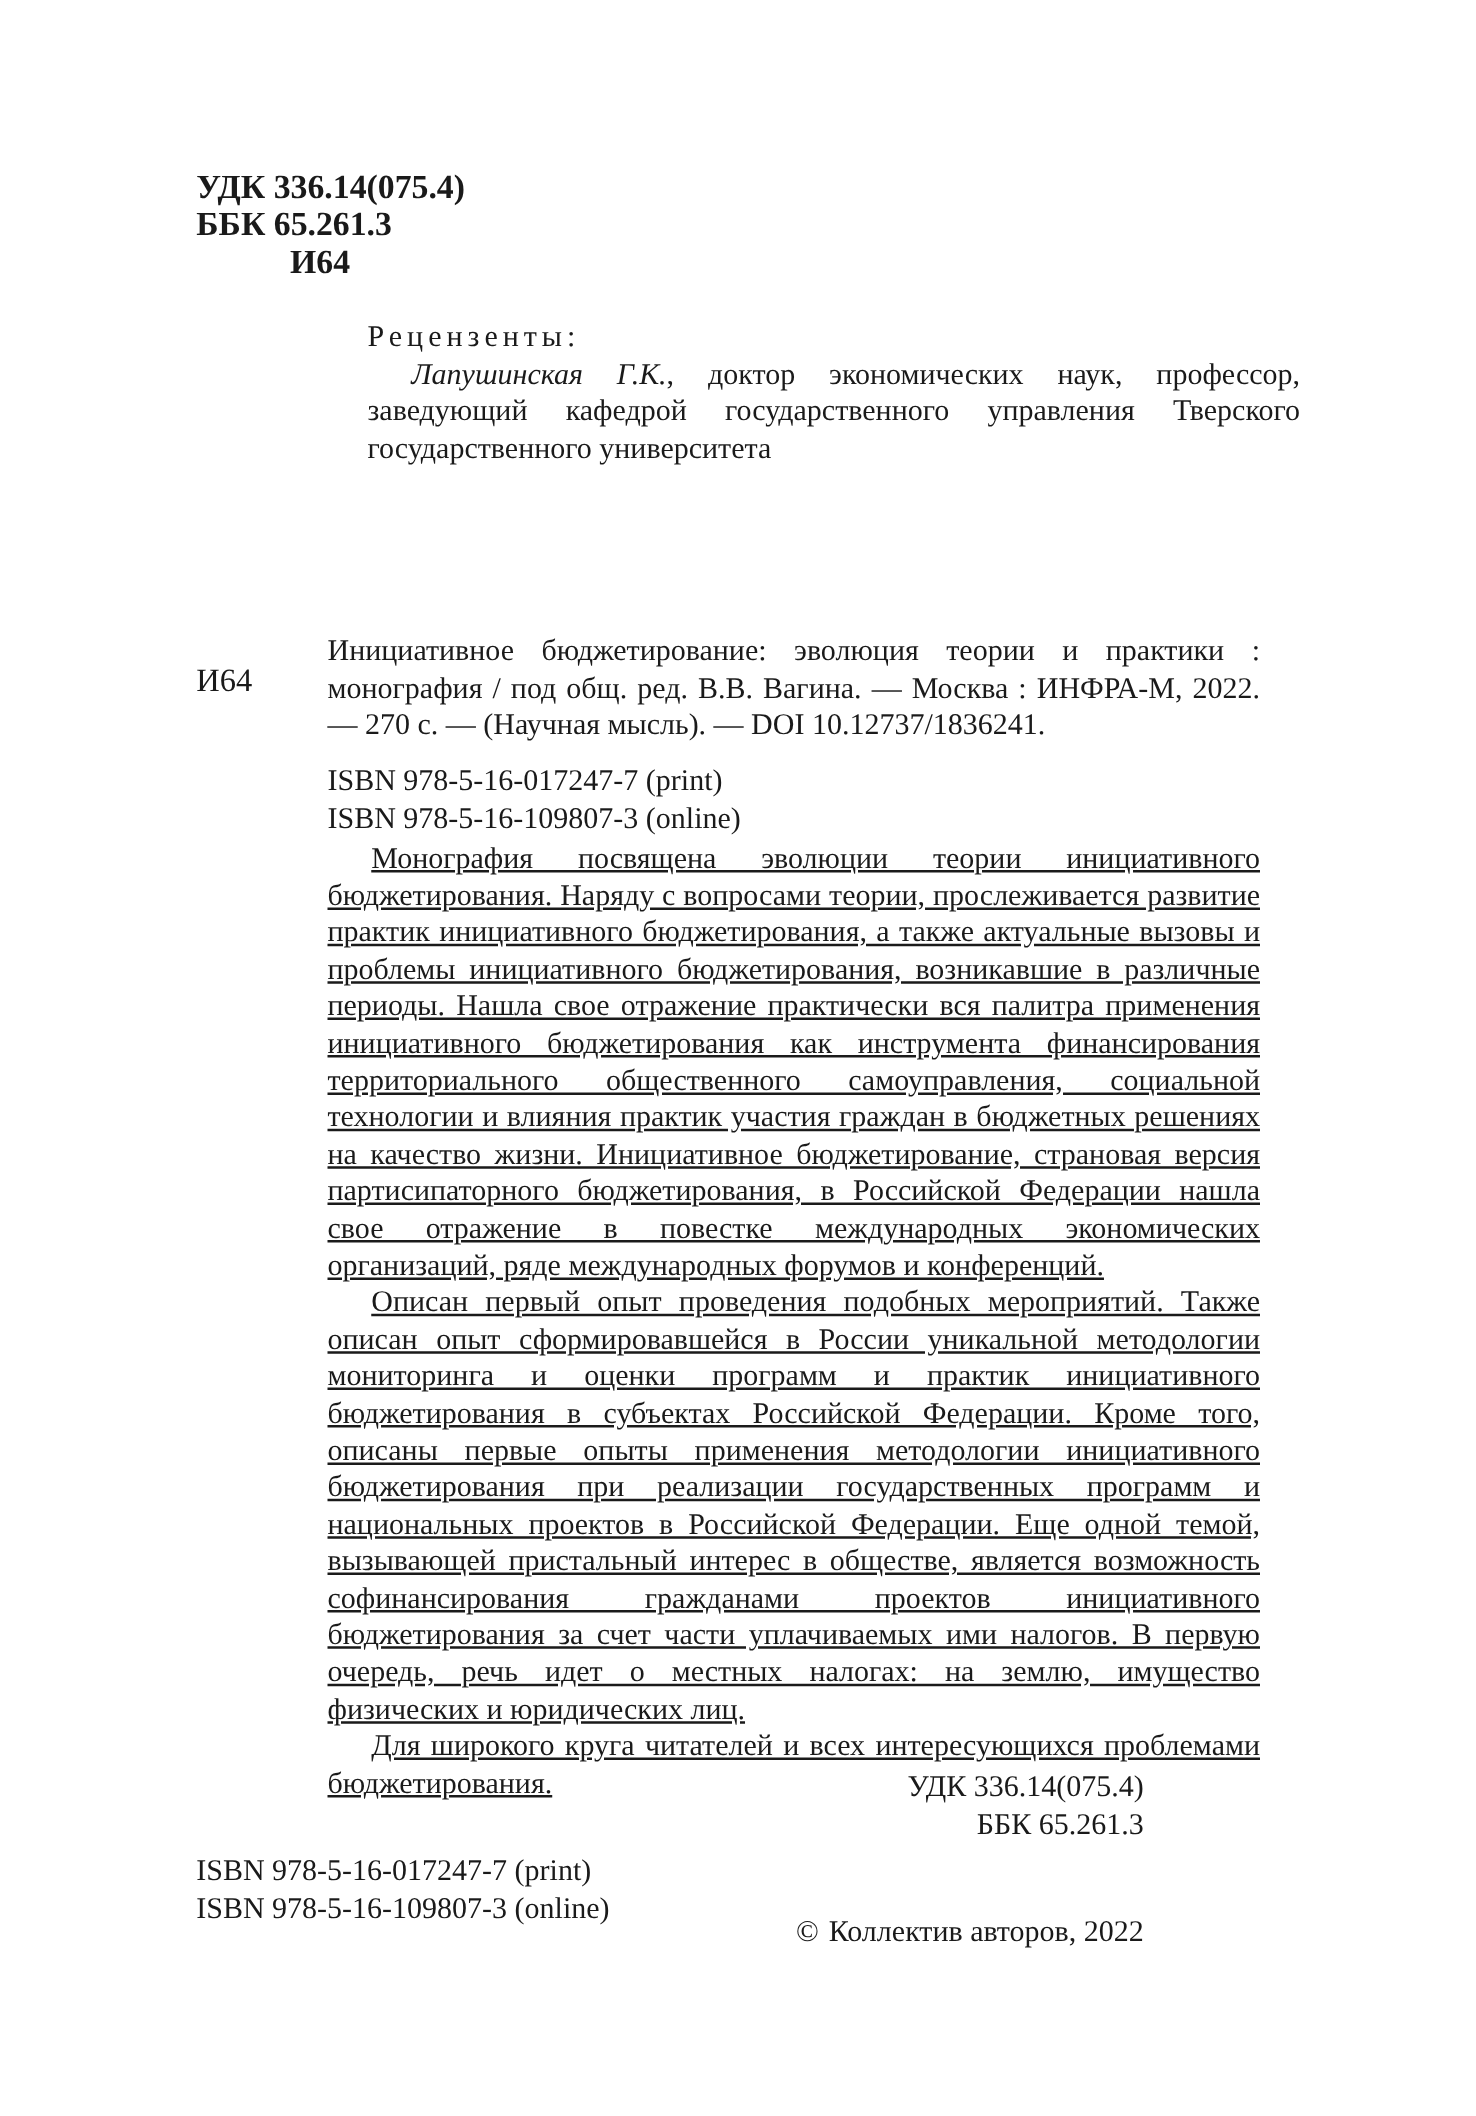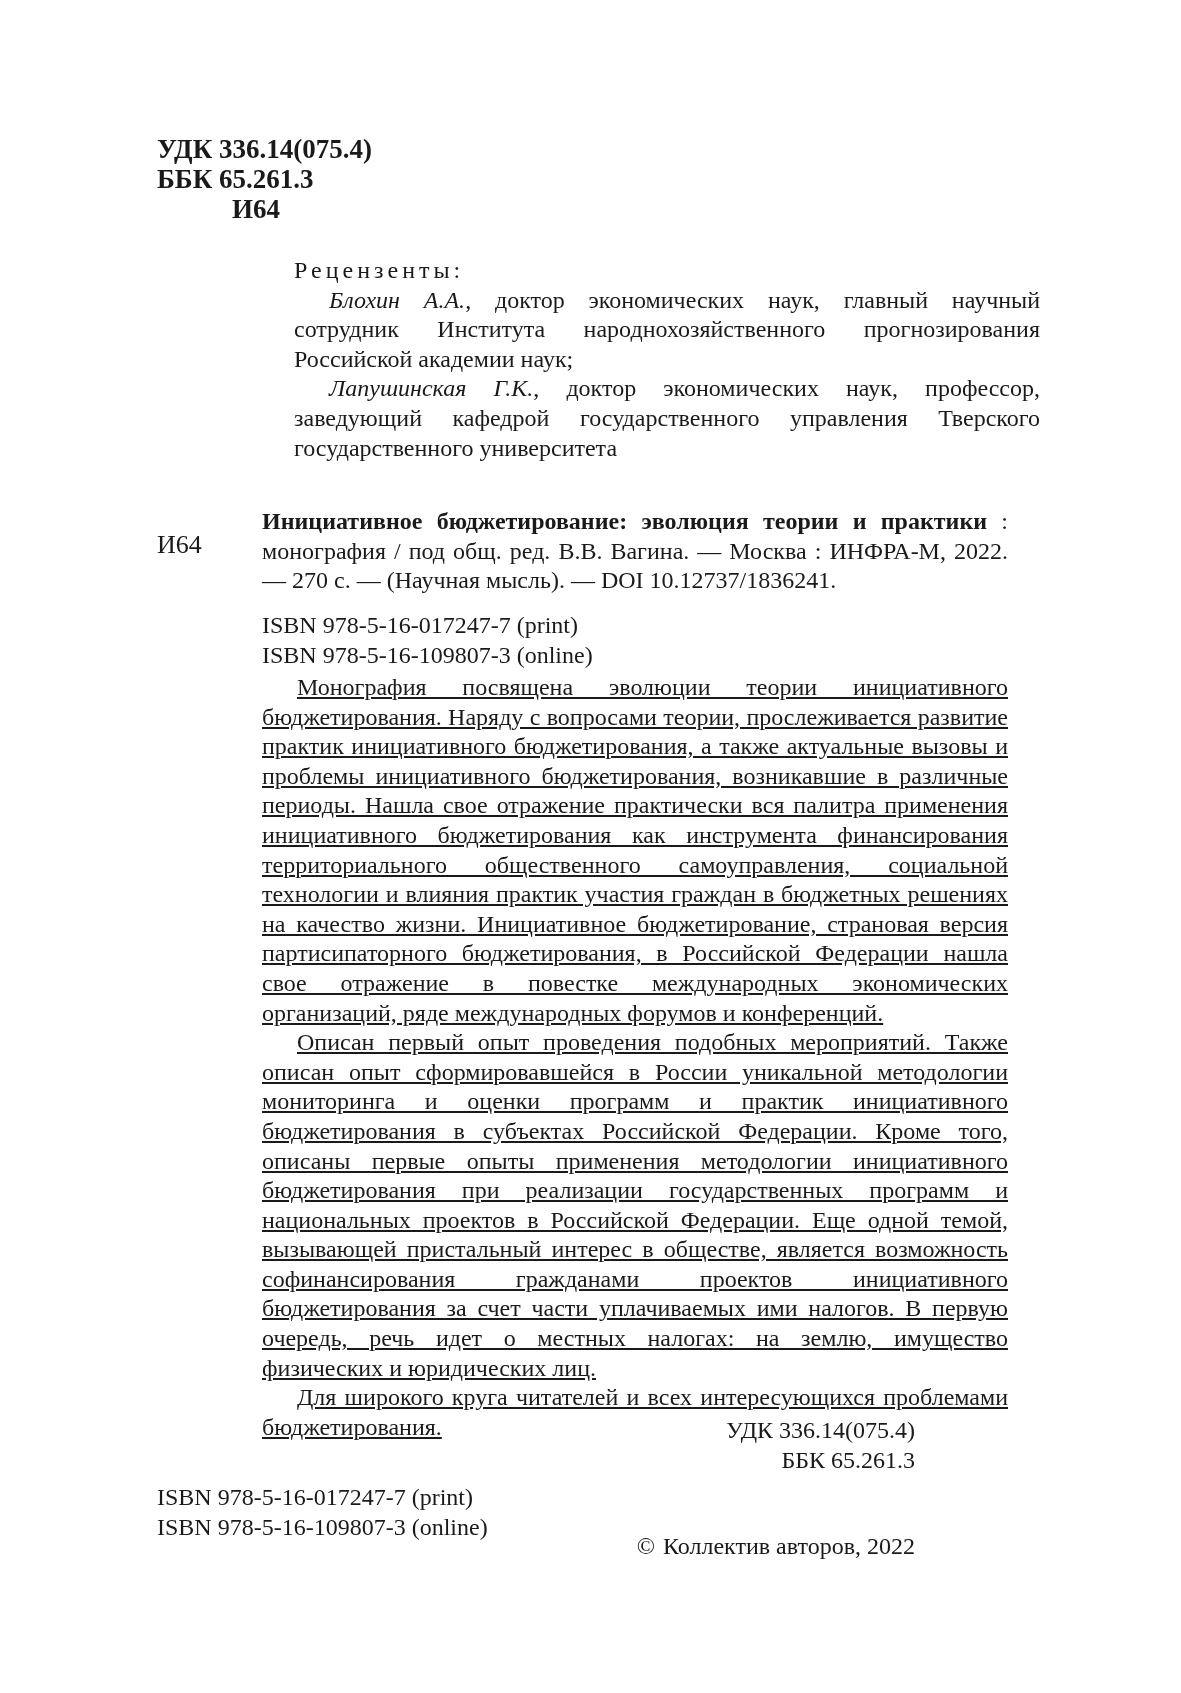--- a/index.html
+++ b/index.html
@@ -47,21 +47,21 @@
       width: 746px;
       margin-left: 32px;
     }
     .spaced {
       letter-spacing: 4px;
     }
     .indent {
       text-indent: 35px;
     }
     .italic { font-style: italic; }
-    .bold { font-weight: bold; }
+    .bold { font-weight: normal; }
 
     
     .biblio {
       position: absolute;
       left: 262px;
       top: 507px;
       width: 746px;
     }
     .margin-mark {
       position: absolute;
@@ -122,23 +122,20 @@
 
   <div class="class-block">
     <div class="line">УДК 336.14(075.4)</div>
     <div class="line">ББК 65.261.3</div>
     <div class="line author-mark">И64</div>
   </div>
 
   <div class="reviewers text">
     <div class="spaced">Рецензенты:</div>
     <div class="indent">
-      <span class="italic">Блохин А.А.</span><span>, доктор экономических наук, главный научный сотрудник Института народнохозяйственного прогнозирования Российской академии наук;</span>
-    </div>
-    <div class="indent">
       <span class="italic">Лапушинская Г.К.</span><span>, доктор экономических наук, профессор, заведующий кафедрой государственного управления Тверского государственного университета</span>
     </div>
   </div>
 
   <div class="margin-mark">И64</div>
   <div class="biblio text">
     <div>
       <span class="bold">Инициативное бюджетирование: эволюция теории и практики</span><span> : монография / под общ. ред. В.В. Вагина. — Москва : ИНФРА-М, 2022. — 270 с. — (Научная мысль). — DOI 10.12737/1836241.</span>
     </div>
   </div>

